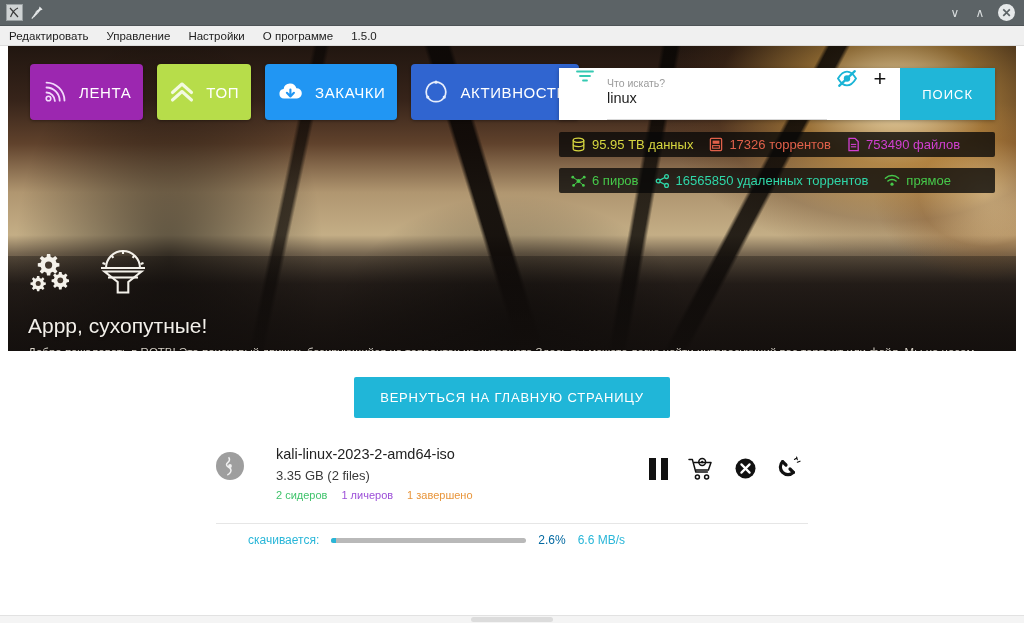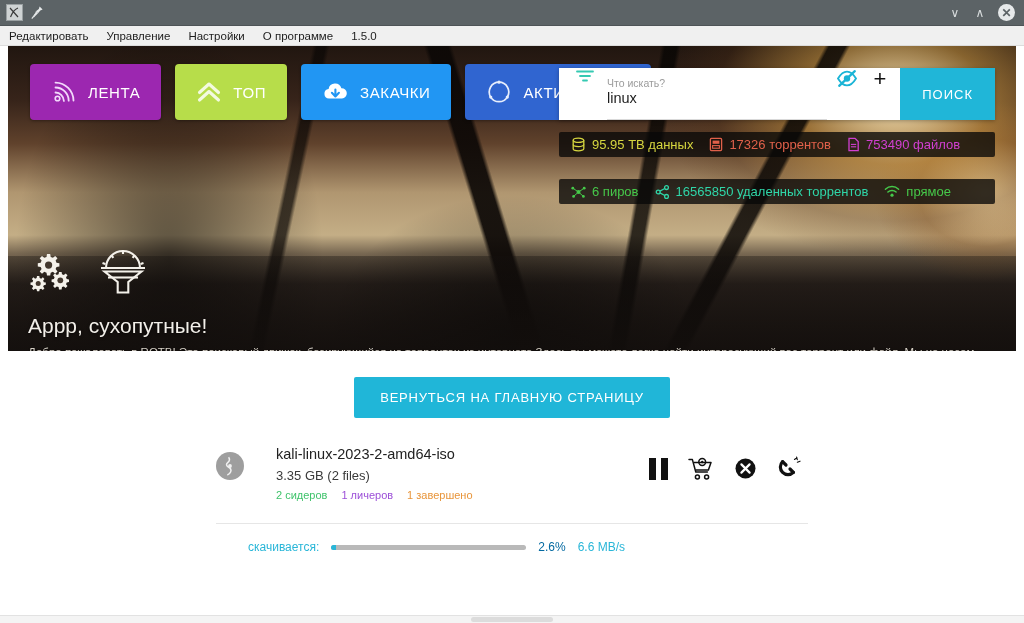--- a/index.html
+++ b/index.html
@@ -114,21 +114,21 @@
   }
 
   
   .navrow {
     position: absolute; top: 18px; left: 22px;
     display: flex; gap: 14px; z-index: 5;
   }
   .navbtn {
     height: 56px; border-radius: 4px;
     display: flex; align-items: center; gap: 11px;
-    padding: 0 21px;
+    padding: 0 12px;
     color: #fff; font-size: 15px; letter-spacing: .6px;
     box-shadow: 0 1px 3px rgba(0,0,0,.35);
     cursor: pointer;
   }
   .navbtn .lbl { white-space: nowrap; }
   .nav-lenta { background: #9c27b0; }
   .nav-top   { background: #b7dd4a; }
   .nav-zak   { background: #2196f3; }
   .nav-akt   { background: #3065d0; }
   .navbtn svg { display:block; flex: 0 0 auto; }
@@ -161,21 +161,21 @@
   }
   .s-btn {
     flex: 0 0 auto; align-self: stretch;
     background: #20b6d8; color: #fff;
     display: flex; align-items: center; justify-content: center;
     font-size: 13px; letter-spacing: 1px;
     padding: 0 22px; cursor: pointer;
   }
 
   
-  .stats { margin-top: 12px; display: flex; flex-direction: column; gap: 22px; }
+  .stats { margin-top: 12px; display: flex; flex-direction: column; gap: 11px; }
   .statrow {
     background: rgba(8,8,8,.78);
     border-radius: 2px;
     display: flex; align-items: center;
     padding: 5px 12px; gap: 16px;
     font-size: 13px;
   }
   .stat { display: flex; align-items: center; gap: 6px; white-space: nowrap; }
   .stat svg { display:block; }
 
@@ -227,21 +227,21 @@
   .dl-actions {
     flex: 0 0 auto; display: flex; align-items: center;
     gap: 20px; padding-top: 12px; padding-right: 6px;
   }
   .act { cursor: pointer; display: flex; align-items: center; }
   .pausebars { display: flex; gap: 5px; }
   .pausebars i { display:block; width: 7px; height: 22px; background: #111; }
 
   .dl-progress {
     display: flex; align-items: center; gap: 12px;
-    margin: 16px 0 0 32px;
+    margin: 9px 0 0 32px;
     font-size: 12px; color: #29b6d8;
   }
   .pbar {
     width: 195px; height: 5px; border-radius: 3px;
     background: #b9b9b9; position: relative; overflow: hidden;
   }
   .pbar i {
     position: absolute; left:0; top:0; bottom:0;
     background: #29b6d8; display:block;
   }

